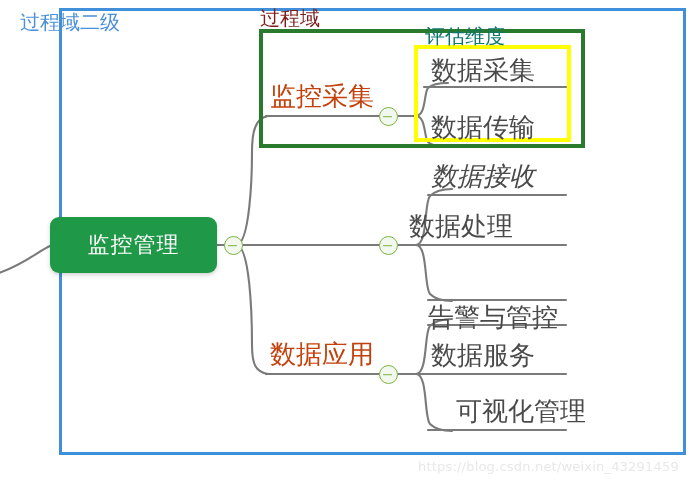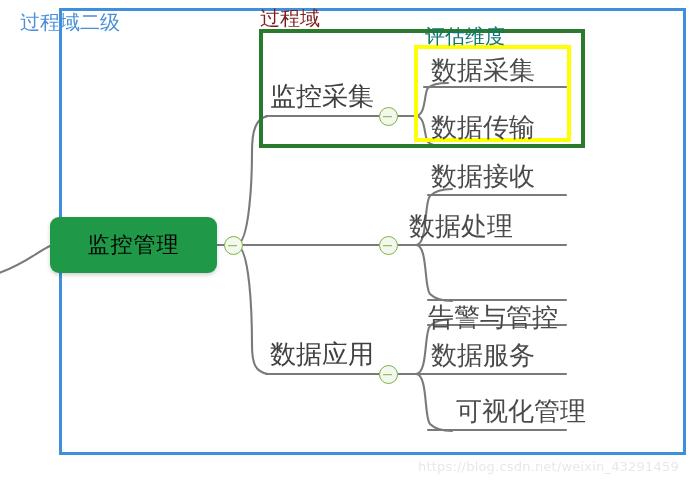--- a/index.html
+++ b/index.html
@@ -52,34 +52,34 @@
     left: 50px;
     top: 217px;
     width: 167px;
     height: 56px;
     background: #1f9948;
     border-radius: 9px;
     box-shadow: 0 2px 4px rgba(0,0,0,0.18);
     display: flex;
     align-items: center;
     justify-content: center;
-    color: #000000;
+    color: #ffffff;
     font-size: 22px;
     letter-spacing: 1px;
   }
 
   
   .node-text {
     position: absolute;
     white-space: nowrap;
     color: #4a4a4a;
     font-size: 26px;
     line-height: 1;
   }
-  .node-text.branch { color: #404040; }
+  .node-text.branch { color: #c2410c; }
 
   
   .toggle {
     position: absolute;
     width: 19px;
     height: 19px;
     border-radius: 50%;
     border: 1.6px solid #7cb342;
     background: #f3f8ee;
     box-sizing: border-box;
@@ -172,21 +172,21 @@
   <div class="toggle" style="left:224px; top:236px;"></div>
 
   <div class="node-text branch" style="left:270px; top:83px;">监控采集</div>
   <div class="toggle" style="left:379px; top:107px;"></div>
 
   <div class="node-text" style="left:431px; top:57px;">数据采集</div>
   <div class="node-text" style="left:431px; top:114px;">数据传输</div>
 
   <div class="toggle" style="left:379px; top:236px;"></div>
 
-  <div class="node-text" style="left:431px; top:163px;">数据接收</div>
+  <div class="node-text" style="left:431px; top:163px;font-style:italic;">数据接收</div>
   <div class="node-text" style="left:409px; top:213px;">数据处理</div>
 
   <div class="node-text branch" style="left:270px; top:341px;">数据应用</div>
   <div class="toggle" style="left:379px; top:365px;"></div>
 
   <div class="node-text" style="left:428px; top:304px;">告警与管控</div>
   <div class="node-text" style="left:431px; top:342px;">数据服务</div>
   <div class="node-text" style="left:428px; top:398px;padding-left:28px;">可视化管理</div>
 
   <div id="watermark">https://blog.csdn.net/weixin_43291459</div>

